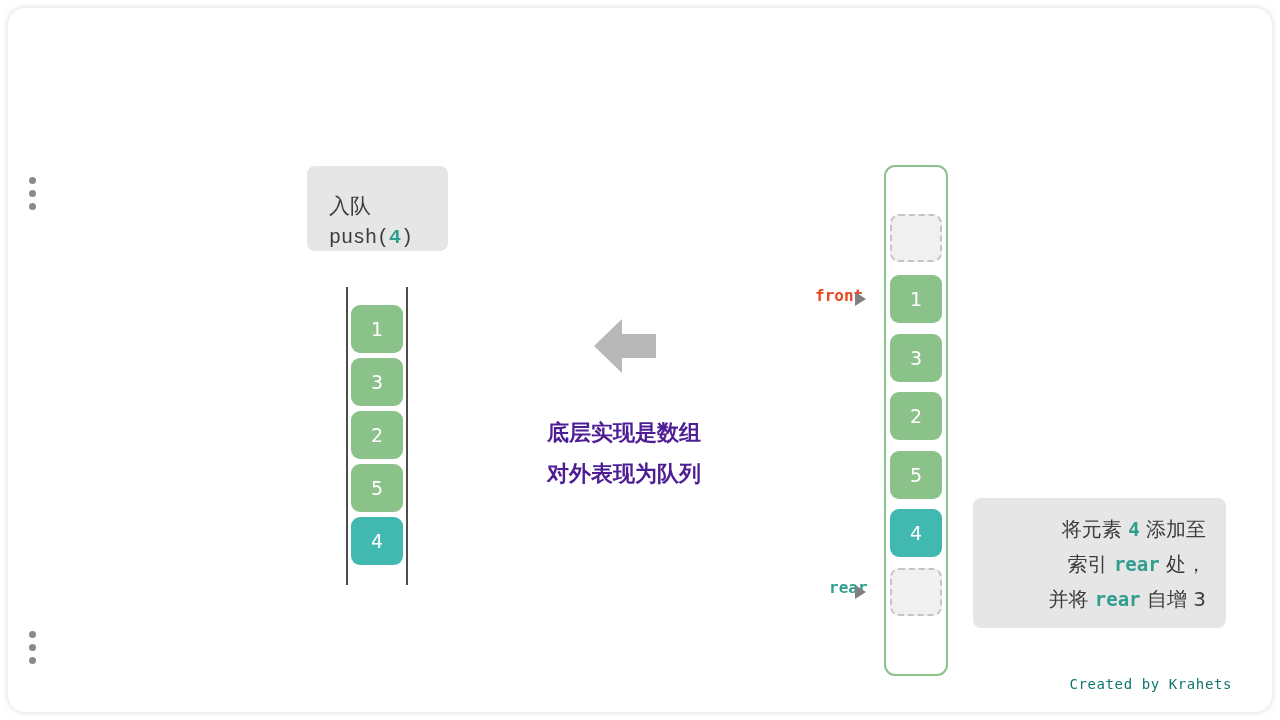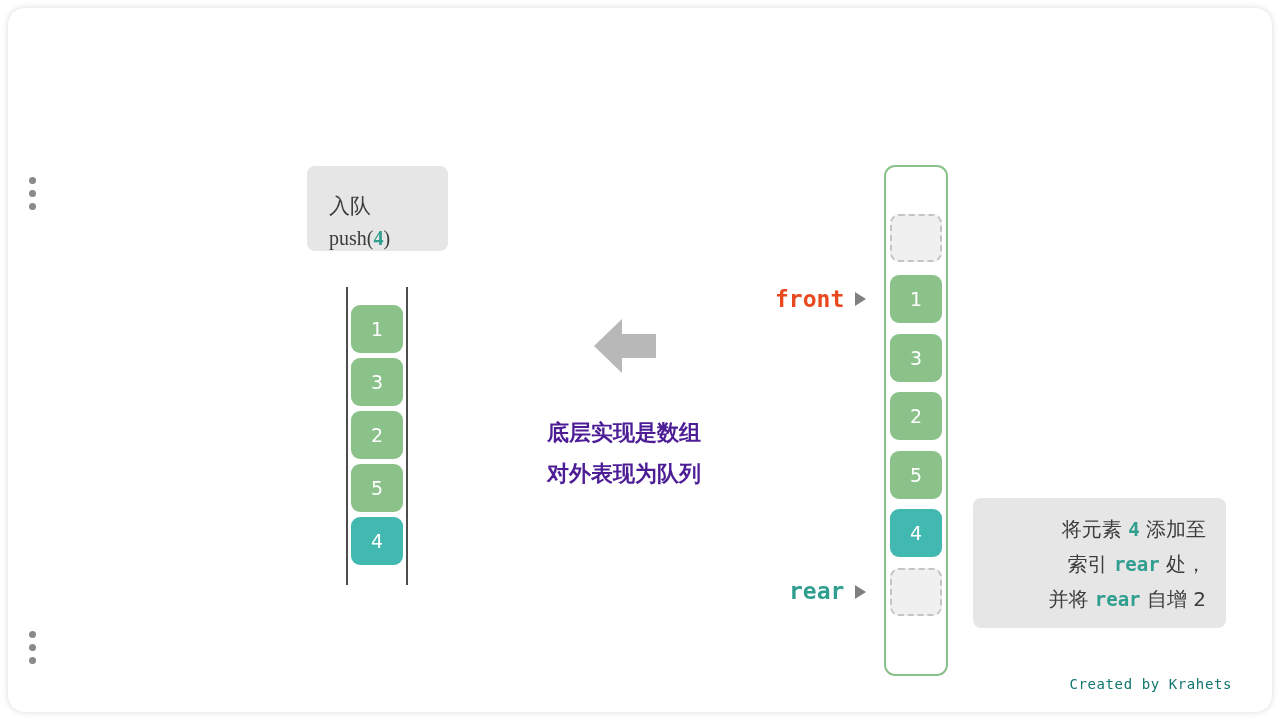--- a/index.html
+++ b/index.html
@@ -46,21 +46,21 @@
     height: 85px;
     padding: 24px 22px 0 22px;
   }
   .callout-line {
     font-size: 21px;
     line-height: 32px;
     white-space: nowrap;
     color: #3c3c3c;
   }
   .mono {
-    font-family: Liberation Serif, serif;
+    font-family: Liberation Mono, monospace;
     font-size: 20px;
   }
   .accent-teal {
     color: #2f9e8f;
     font-weight: bold;
   }
 
   
   .left-col {
     position: absolute;
@@ -143,23 +143,24 @@
     background: #8a8a8a;
     margin-bottom: 6px;
   }
   .dots-top    { top: 177px; }
   .dots-bottom { top: 631px; }
 
   
   .ptr-label {
     position: absolute;
     font-family: "DejaVu Sans Mono", "Liberation Mono", monospace;
-    font-size: 23px;
+    font-size: 16px;
     font-weight: bold;
     white-space: nowrap;
+    margin-left: 40px;
   }
   .ptr-front { left: 775px; top: 286px; color: #e8491f; }
   .ptr-rear  { left: 789px; top: 578px; color: #2f9e8f; }
   .ptr-tri {
     position: absolute;
     width: 0;
     height: 0;
     border-top: 7px solid transparent;
     border-bottom: 7px solid transparent;
     border-left: 11px solid #808080;
@@ -254,17 +255,17 @@
 
   <div class="ptr-label ptr-front">front</div>
   <div class="ptr-tri tri-front"></div>
 
   <div class="ptr-label ptr-rear">rear</div>
   <div class="ptr-tri tri-rear"></div>
 
   <div class="callout callout-note">
     <div class="note-line"><span>将元素 </span><span class="accent-teal note-mono">4</span><span> 添加至</span></div>
     <div class="note-line"><span>索引 </span><span class="accent-teal note-mono">rear</span><span> 处，</span></div>
-    <div class="note-line"><span>并将 </span><span class="accent-teal note-mono">rear</span><span> 自增 2</span></div>
+    <div class="note-line"><span>并将 </span><span class="accent-teal note-mono">rear</span><span> 自增 3</span></div>
   </div>
 
   <div class="credit">Created by Krahets</div>
 </div>
 
 </body></html>

